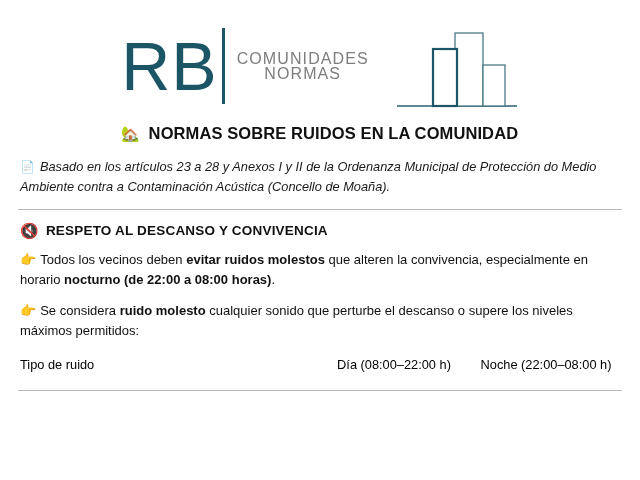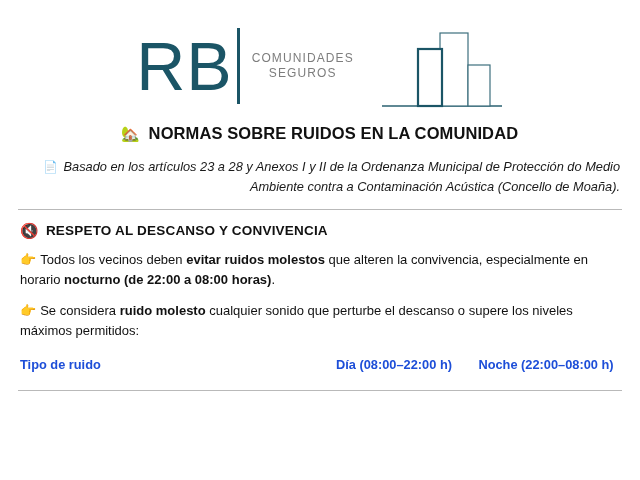--- a/index.html
+++ b/index.html
@@ -44,21 +44,21 @@
     height: 76px;
     background: #1b5566;
     margin: 0 12px 0 4px;
   }
   .logo-words {
     display: flex;
     flex-direction: column;
     align-items: center;
     justify-content: center;
     color: #7d7d7d;
-    font-size: 12px;
+    font-size: 16px;
     letter-spacing: 1.1px;
     line-height: 15px;
     margin-right: 26px;
   }
   .logo-buildings {
     display: block;
   }
 
   
   .doc-title {
@@ -78,21 +78,21 @@
     line-height: 1;
   }
 
   
   .subtitle {
     margin: 14px 20px 0 20px;
     font-size: 12.8px;
     font-style: italic;
     line-height: 19px;
     color: #1a1a1a;
-    text-align: right;
+    text-align: left;
   }
   .subtitle .doc-emoji {
     font-style: normal;
     margin-right: 5px;
     font-size: 12px;
   }
 
   
   hr.rule {
     border: 0;
@@ -128,24 +128,24 @@
   .para b { font-weight: bold; }
 
   
   table.levels {
     margin: 14px 18px 0 18px;
     width: 604px;
     border-collapse: collapse;
     font-size: 12.8px;
   }
   table.levels th {
-    font-weight: bold;
+    font-weight: normal;
     text-align: center;
     padding: 3px 2px 7px 2px;
-    color: #1d4ed8;
+    color: #000000;
     white-space: nowrap;
   }
   table.levels th.col-type {
     text-align: left;
     padding-left: 2px;
   }
   table.levels td {
     padding: 9px 2px;
     text-align: center;
     color: #111111;
@@ -162,21 +162,21 @@
 </style>
 </head>
 <body>
 
 <div class="logo-band">
   <div class="logo">
     <span class="logo-mark">RB</span>
     <span class="logo-divider"></span>
     <span class="logo-words">
       <span>COMUNIDADES</span>
-      <span>SEGUROS</span>
+      <span>NORMAS</span>
     </span>
     <svg class="logo-buildings" width="124" height="86" viewBox="0 0 124 86" aria-hidden="true">
 
       <line x1="2" y1="83" x2="122" y2="83" stroke="#2a6070" stroke-width="1.4"></line>
 
       <rect x="60" y="10" width="28" height="73" fill="#ffffff" stroke="#3c6f7d" stroke-width="1.2"></rect>
 
       <rect x="88" y="42" width="22" height="41" fill="#ffffff" stroke="#3c6f7d" stroke-width="1.2"></rect>
 
       <rect x="38" y="26" width="24" height="57" fill="#ffffff" stroke="#1b5566" stroke-width="2.2"></rect>

